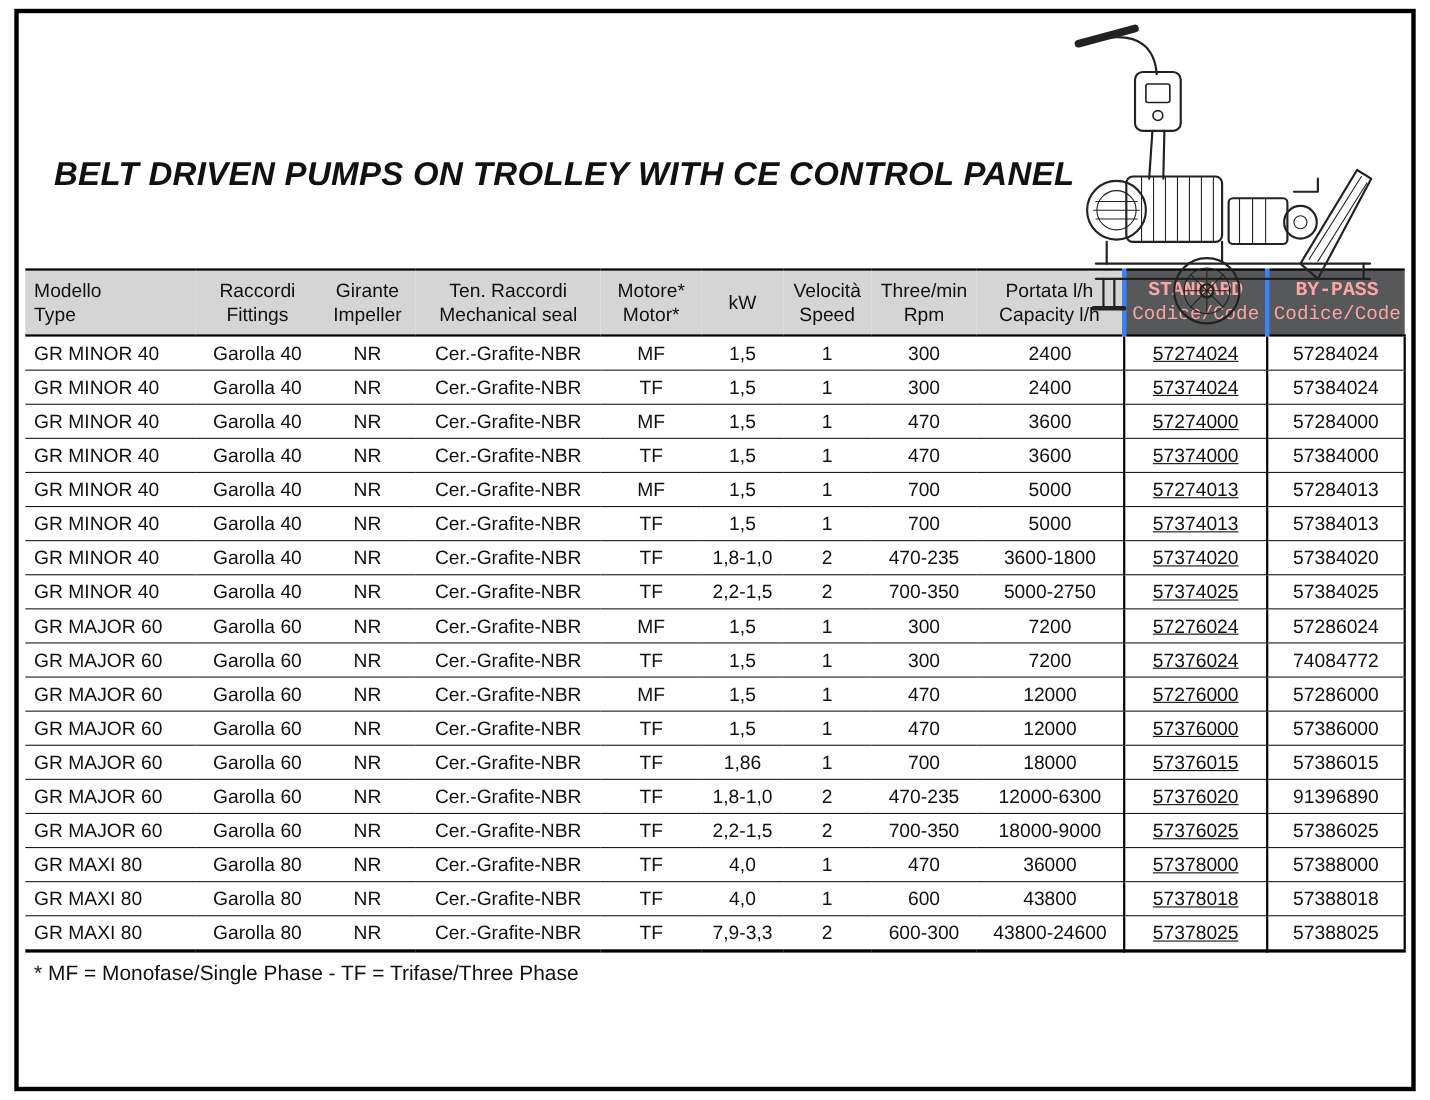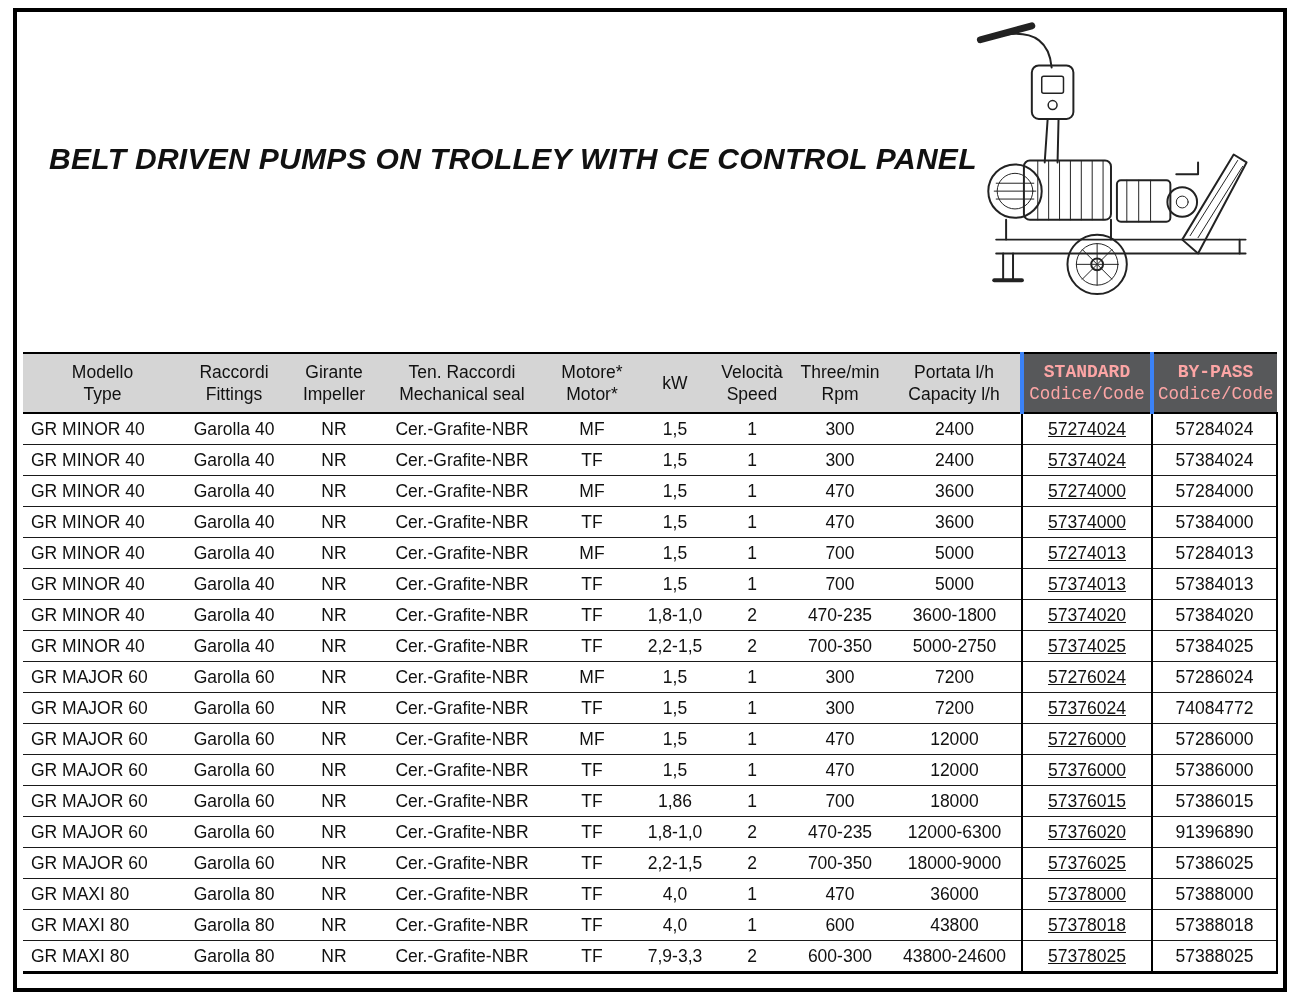--- a/index.html
+++ b/index.html
@@ -7,21 +7,21 @@
   body {
     width:1300px; height:1000px; position:relative;
     font-family:"Liberation Sans", sans-serif; color:#111;
   }
   .page {
     position:absolute; left:13px; top:8px;
     width:1274px; height:984px;
     border:4px solid #000; background:#fff;
     padding:0 6px;
   }
-  .top { position:relative; height:340px; }
+  .top { position:relative; height:232px; }
   .title {
     position:absolute; left:26px; top:130px;
     font-style:italic; font-weight:bold; font-size:30px;
     letter-spacing:0.3px; white-space:nowrap;
   }
   .illo { position:absolute; right:2px; top:4px; width:330px; height:282px; }
 
   table.spec {
     width:100%; border-collapse:collapse; table-layout:fixed;
     border-top:2px solid #000; border-bottom:3px solid #000;
@@ -31,21 +31,21 @@
   th:nth-child(5){width:92px}   th:nth-child(6){width:74px}
   th:nth-child(7){width:80px}   th:nth-child(8){width:96px}
   th:nth-child(9){width:134px}  th:nth-child(10){width:130px}
   th:nth-child(11){width:125px}
   th {
     background:var(--hdr-gray,#d5d5d5);
     font-weight:normal; font-size:17.5px; line-height:22px;
     padding:7px 4px; vertical-align:middle; text-align:center;
     border-bottom:2px solid #000;
   }
-  th.left { text-align:center; padding-left:8px;margin-top:20px; }
+  th.left { text-align:left; padding-left:8px;margin-top:20px; }
   th.dark {
     background:var(--hdr-dark,#57585a); color:#fca5a5;
     border-left:4px solid #3b82f6;
     font-family:Liberation Mono, monospace;
   }
   th.dark .h1 { font-weight:bold; font-size:18px; }
   td {
     text-align:center; font-size:17.5px; line-height:22px;
     padding:4px 3px; height:30px; background:#fff;
     border-bottom:1.5px solid #1a1a1a;
@@ -390,14 +390,15 @@
           <td>7,9-3,3</td>
           <td>2</td>
           <td>600-300</td>
           <td>43800-24600</td>
           <td class="code-left">57378025</td>
           <td class="code-right">57388025</td>
         </tr>
       </tbody>
   </table>
 
+  <p class="footnote">* MF = Monofase/Single Phase - TF = Trifase/Three Phase</p>
 
 </div>
 
 </body></html>

